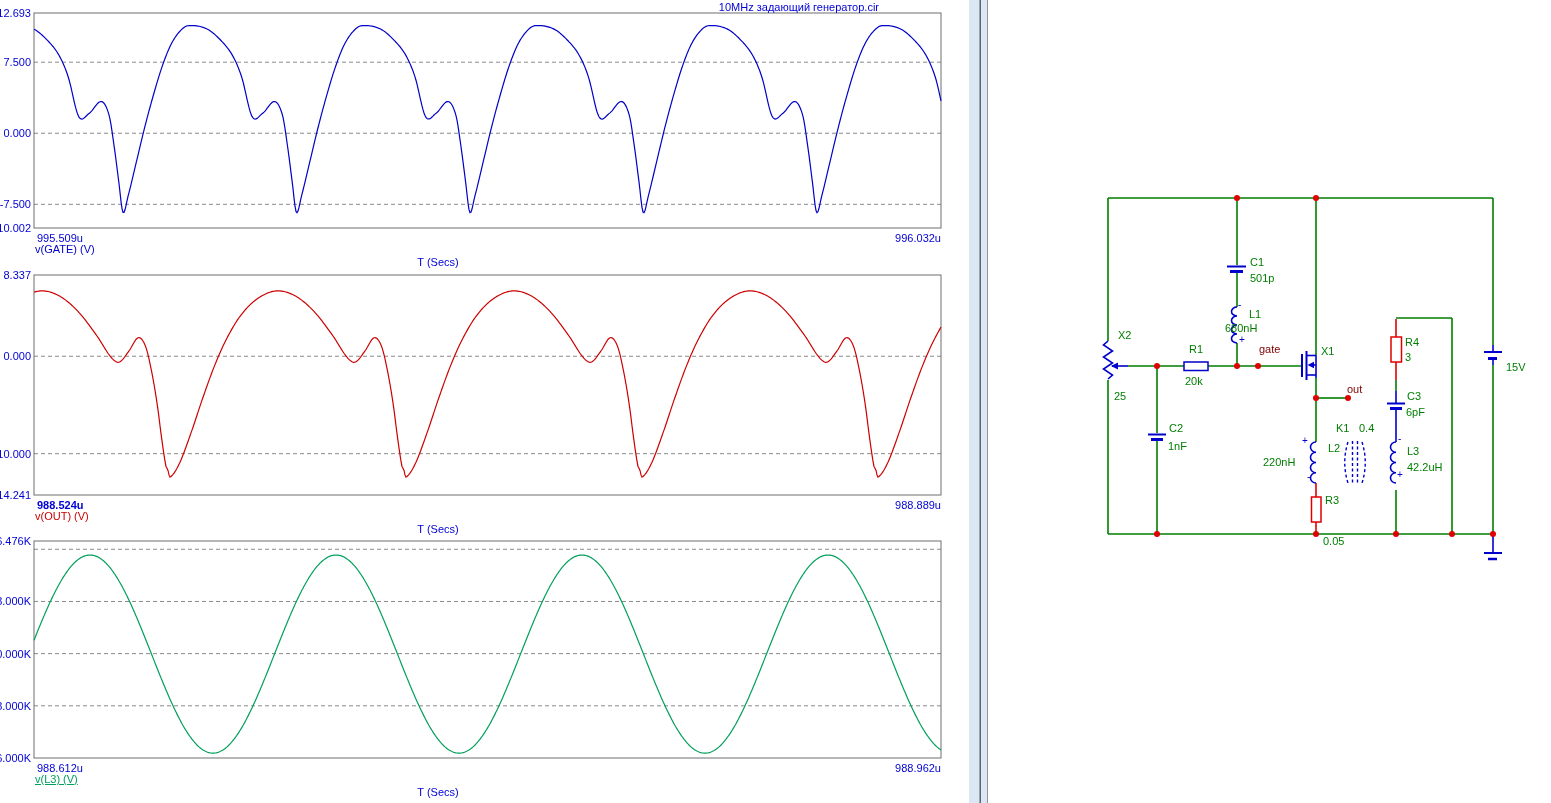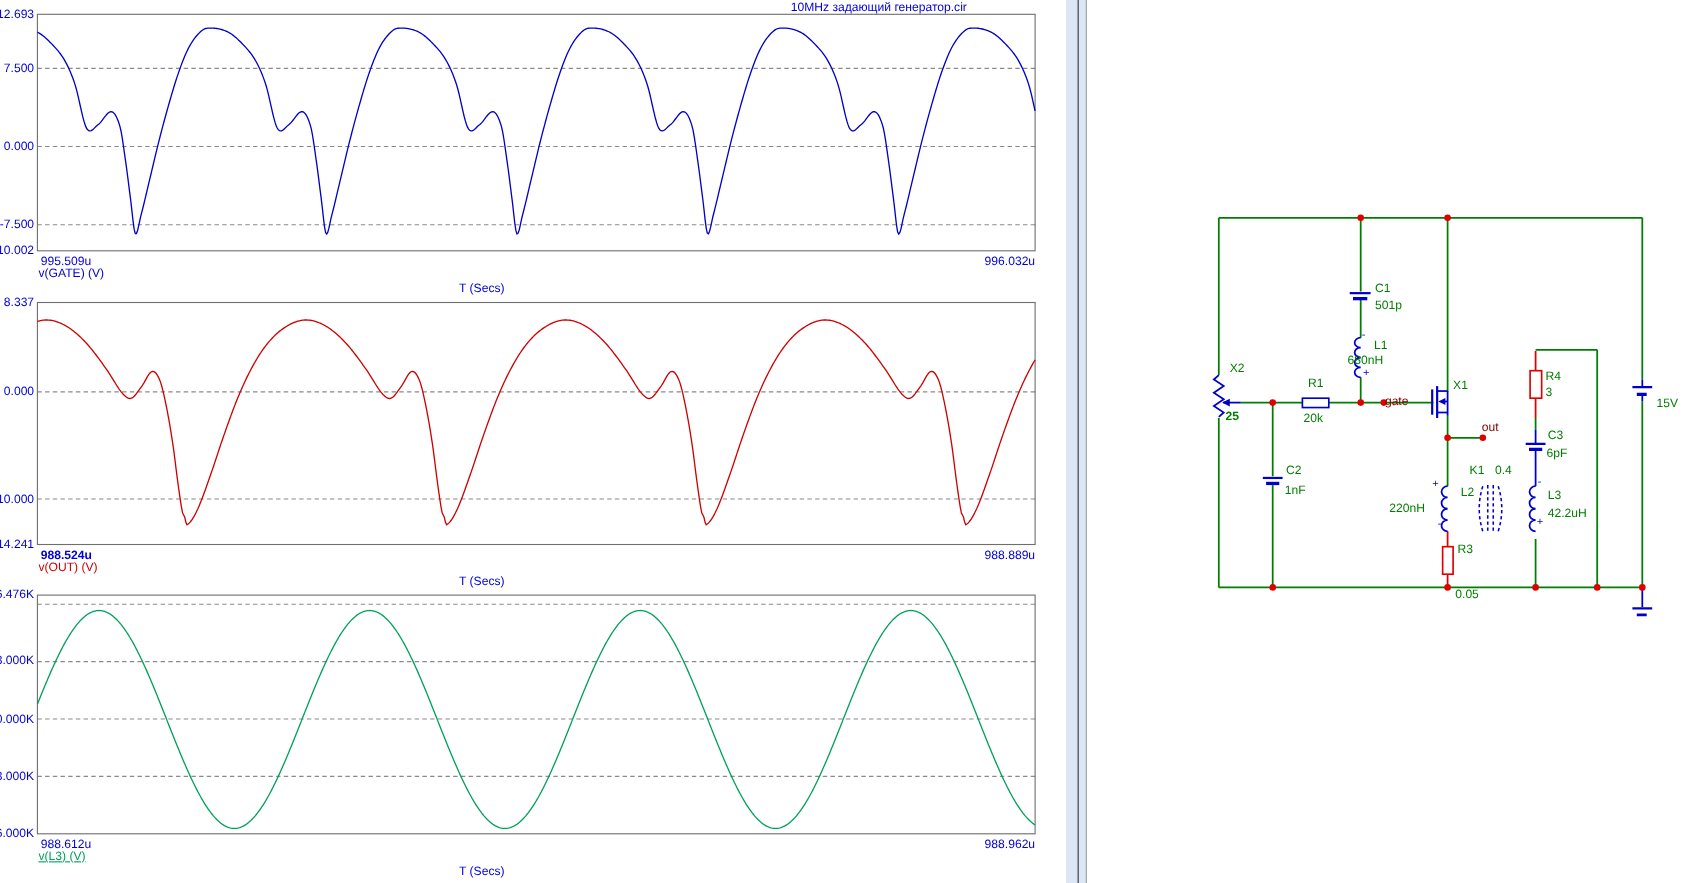--- a/index.html
+++ b/index.html
@@ -134,21 +134,21 @@
       <div class="txt tb rt" style="left: -14px; top: 535px;;width:45px">6.476K</div>
       <div class="txt tb rt" style="left: -14px; top: 595px;;width:45px">3.000K</div>
       <div class="txt tb rt" style="left: -14px; top: 648px;;width:45px">0.000K</div>
       <div class="txt tb rt" style="left: -14px; top: 700px;;width:45px">-3.000K</div>
       <div class="txt tb rt" style="left: -14px; top: 752px;;width:45px">-6.000K</div>
       <div class="txt tb" style="left: 37px; top: 762px;">988.612u</div>
       <div class="txt tb rt" style="left: 821px; top: 762px;;width:120px">988.962u</div>
       <div class="txt ul" style="left: 35px; top: 773px; color: rgb(0, 160, 90);">v(L3) (V)</div>
       <div class="txt tb ct" style="left: 398px; top: 786px;;width:80px">T (Secs)</div>
       <div class="txt sg" style="left: 1118px; top: 329px;">X2</div>
-      <div class="txt sg" style="left: 1114px; top: 373px; font-weight: bold;">25</div>
+      <div class="txt sg" style="left: 1114px; top: 390px;">25</div>
       <div class="txt sg" style="left: 1189px; top: 343px;">R1</div>
       <div class="txt sg" style="left: 1185px; top: 375px;">20k</div>
       <div class="txt sg" style="left: 1250px; top: 256px;">C1</div>
       <div class="txt sg" style="left: 1250px; top: 272px;">501p</div>
       <div class="txt sg" style="left: 1249px; top: 308px;">L1</div>
       <div class="txt sg" style="left: 1225px; top: 322px;">680nH</div>
       <div class="txt sg" style="left: 1169px; top: 422px;">C2</div>
       <div class="txt sg" style="left: 1168px; top: 440px;">1nF</div>
       <div class="txt sg" style="left: 1321px; top: 345px;">X1</div>
       <div class="txt sg" style="left: 1284px; top: 442px; padding-left: 44px;">L2</div>
@@ -158,21 +158,21 @@
       <div class="txt sg" style="left: 1325px; top: 494px;">R3</div>
       <div class="txt sg" style="left: 1323px; top: 509px; margin-top: 26px;">0.05</div>
       <div class="txt sg" style="left: 1407px; top: 390px;">C3</div>
       <div class="txt sg" style="left: 1406px; top: 406px;">6pF</div>
       <div class="txt sg" style="left: 1407px; top: 445px;">L3</div>
       <div class="txt sg" style="left: 1407px; top: 461px;">42.2uH</div>
       <div class="txt sg" style="left: 1405px; top: 336px;">R4</div>
       <div class="txt sg" style="left: 1405px; top: 351px;">3</div>
       <div class="txt sg" style="left: 1560px; top: 347px;">V1</div>
       <div class="txt sg" style="left: 1506px; top: 361px;">15V</div>
-      <div class="txt nr" style="left: 1259px; top: 359px;">gate</div>
+      <div class="txt nr" style="left: 1259px; top: 343px;">gate</div>
       <div class="txt nr" style="left: 1347px; top: 383px;">out</div>
       <div class="txt pb" style="left: 1238px; top: 300px;">-</div>
       <div class="txt pb" style="left: 1239px; top: 335px;">+</div>
       <div class="txt pb" style="left: 1302px; top: 436px;">+</div>
       <div class="txt pb" style="left: 1307px; top: 472px;">-</div>
       <div class="txt pb" style="left: 1398px; top: 434px;">-</div>
       <div class="txt pb" style="left: 1397px; top: 470px;">+</div>
     </div>
 
   <div class="sbtrack" style="left:969px;width:10px"></div>

